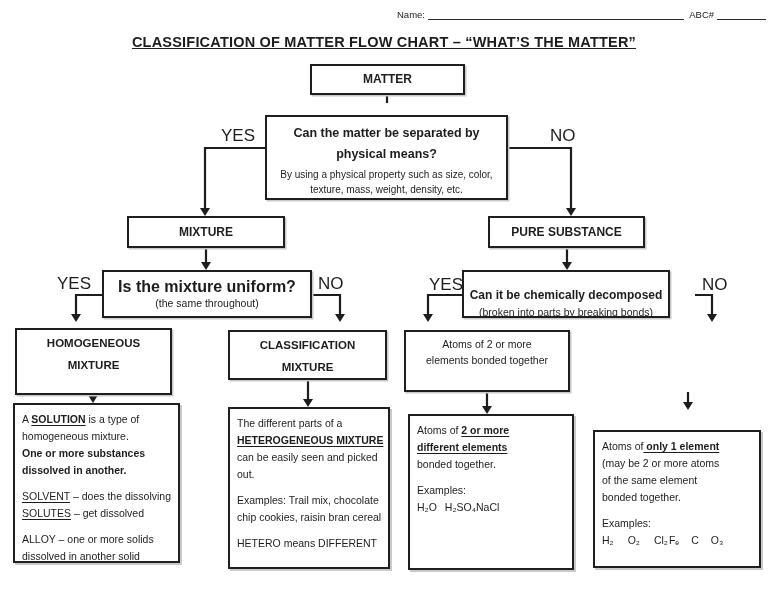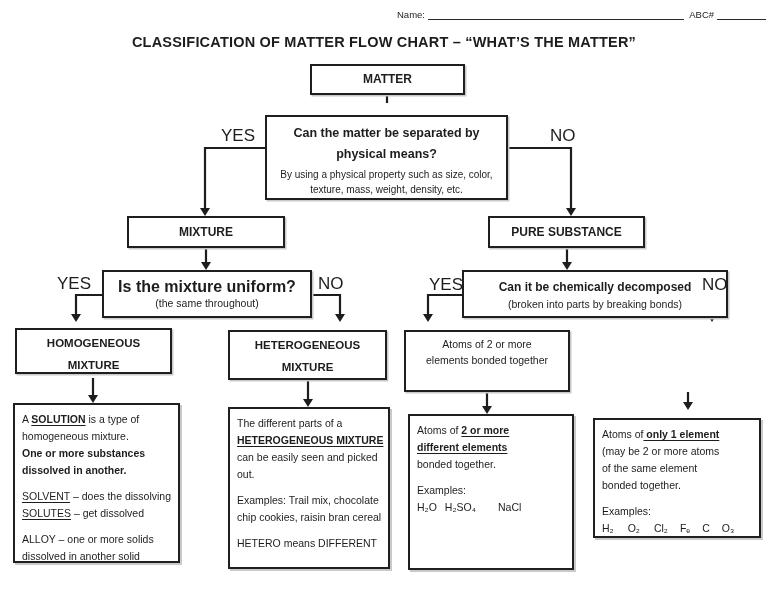--- a/index.html
+++ b/index.html
@@ -17,21 +17,21 @@
     text-align:left; padding:6px 6px 4px 7px; font-size:10.5px; line-height:17px;
     box-shadow:2px 2px 0 #c9c9c9;
   }
   .nline { white-space:nowrap; }
   .gap { margin-top:9px; }
   .b { font-weight:bold; }
   .u { text-decoration:underline; text-underline-offset:2px; }
   .bu { font-weight:bold; text-decoration:underline; text-underline-offset:2px; }
   .title {
     position:absolute; left:0; right:0; top:34px; text-align:center;
-    font-size:14.5px; font-weight:700; letter-spacing:0.2px;
+    font-size:14.5px; font-weight:700; letter-spacing:0.2px;text-decoration:underline;
   }
   .namebar { position:absolute; left:397px; top:9px; font-size:9.5px; white-space:nowrap; }
   .blank { display:inline-block; border-bottom:1.2px solid #2a2a2a; height:11px; vertical-align:bottom; }
   .hnode { font-weight:bold; font-size:12px; }
   .qmain { font-weight:bold; font-size:12.5px; line-height:21px; }
   .qsub  { font-size:10px; line-height:15px; }
   .catline { font-weight:bold; font-size:11.5px; line-height:22px; }
   .catdesc { font-size:10.5px; line-height:16px; }
   .yn { position:absolute; font-weight:normal; font-size:17px; }
   .connectors { position:absolute; left:0; top:0; width:768px; height:594px; pointer-events:none; }
@@ -128,33 +128,33 @@
     <div class="hnode" style="line-height:28px">PURE SUBSTANCE</div>
   </div>
 
   <div class="box" style="left:102px;top:270px;width:210px;height:48px;padding-top:5px;">
     <div class="qmain" style="font-size:16px;line-height:19px">Is the mixture uniform?</div>
     <div class="qsub" style="font-size:10.5px">(the same throughout)</div>
   </div>
   <div class="yn" style="left:57px;top:274px">YES</div>
   <div class="yn" style="left:318px;top:274px">NO</div>
 
-  <div class="box" style="left:462px;top:270px;width:266px;height:48px;padding-top:6px;">
+  <div class="box" style="left:462px;top:270px;width:208px;height:48px;padding-top:14px;">
     <div class="qmain" style="font-size:12px;line-height:19px">Can it be chemically decomposed</div>
     <div class="qsub" style="font-size:10.5px">(broken into parts by breaking bonds)</div>
   </div>
   <div class="yn" style="left:429px;top:275px">YES</div>
   <div class="yn" style="left:702px;top:275px">NO</div>
 
-  <div class="box" style="left:15px;top:328px;width:157px;height:46px;padding-top:2px;">
+  <div class="box" style="left:15px;top:328px;width:157px;height:67px;padding-top:2px;">
     <div class="catline">HOMOGENEOUS</div>
     <div class="catline">MIXTURE</div>
   </div>
   <div class="box" style="left:228px;top:330px;width:159px;height:50px;padding-top:2px;">
-    <div class="catline">HETEROGENEOUS</div>
+    <div class="catline">CLASSIFICATION</div>
     <div class="catline">MIXTURE</div>
   </div>
   <div class="box" style="left:404px;top:330px;width:166px;height:62px;padding-top:4px;">
     <div class="catdesc">Atoms of 2 or more</div>
     <div class="catdesc">elements bonded together</div>
   </div>
 
   <div class="note" style="left:13px;top:403px;width:167px;height:160px;">
     <div class="nline"><span>A </span><span class="bu">SOLUTION</span><span> is a type of</span></div>
     <div class="nline">homogeneous mixture.</div>
@@ -175,28 +175,28 @@
     <div class="nline">chip cookies, raisin bran cereal</div>
     <div class="nline gap">HETERO means DIFFERENT</div>
   </div>
 
   <div class="note" style="left:408px;top:414px;width:166px;height:156px;">
     <div class="nline"><span>Atoms of </span><span class="bu">2 or more</span></div>
     <div class="nline bu">different elements</div>
     <div class="nline">bonded together.</div>
     <div class="nline gap">Examples:</div>
     <div class="nline">
-      <span class="fchem" style="margin-right:8px">H₂O</span><span class="fchem" style="margin-right:22px">H₂SO₄</span><span class="fchem">NaCl</span>
+      <span class="fchem" style="margin-right:8px">H₂O</span><span class="fchem" style="">H₂SO₄</span><span class="fchem">NaCl</span>
     </div>
   </div>
 
-  <div class="note" style="left:593px;top:418px;width:168px;height:120px;">
+  <div class="note" style="left:593px;top:430px;width:168px;height:138px;">
     <div class="nline"><span>Atoms of</span><span class="bu" style="white-space:pre"> only 1 element</span></div>
     <div class="nline">(may be 2 or more atoms</div>
     <div class="nline">of the same element</div>
     <div class="nline">bonded together.</div>
     <div class="nline gap">Examples:</div>
     <div class="nline">
-      <span class="fchem" style="margin-right:14px">H₂</span><span class="fchem" style="margin-right:14px">O₂</span><span class="fchem" style="margin-right:12px">Cl₂</span><span class="fchem" style="margin-right:12px">Fₑ</span><span class="fchem" style="margin-right:12px">C</span><span class="fchem">O₃</span>
+      <span class="fchem" style="margin-right:14px">H₂</span><span class="fchem" style="margin-right:14px">O₂</span><span class="fchem" style="margin-right:1px">Cl₂</span><span class="fchem" style="margin-right:12px">Fₑ</span><span class="fchem" style="margin-right:12px">C</span><span class="fchem">O₃</span>
     </div>
   </div>
 
 </div>
 
 </body></html>

